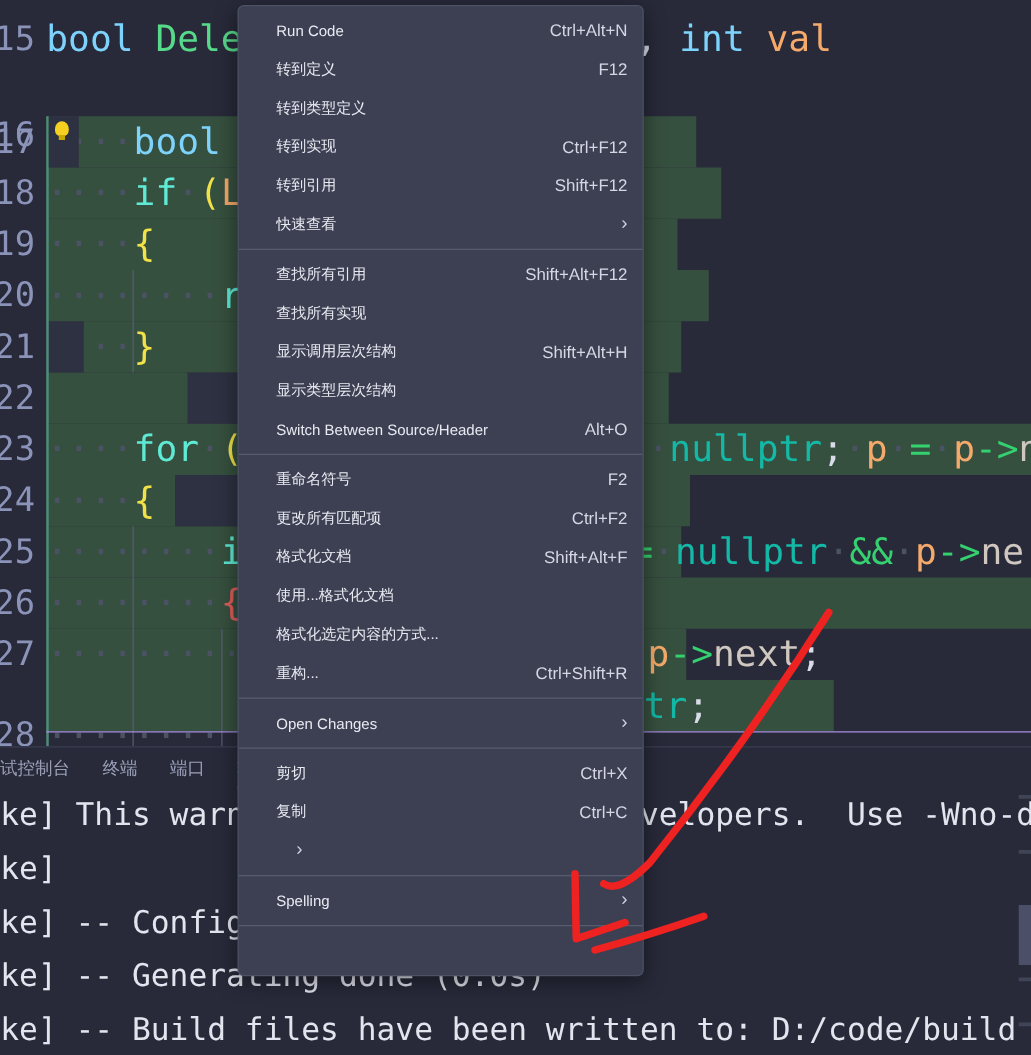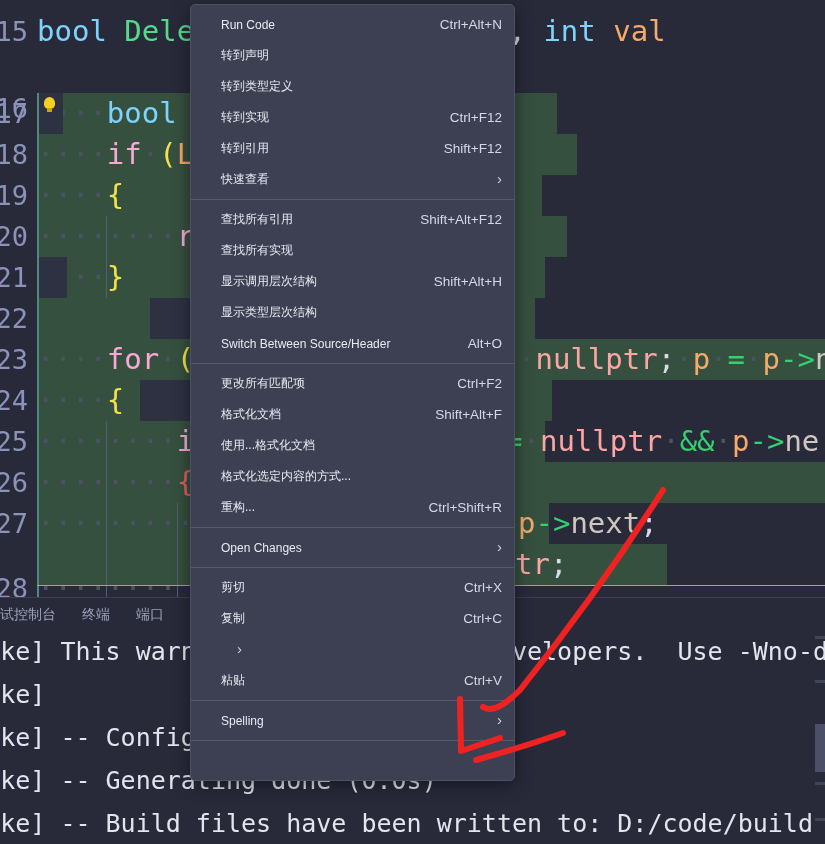--- a/index.html
+++ b/index.html
@@ -84,27 +84,27 @@
     width: 5px; height: 4px;
     background: #c8a800;
   }
   .bulb-bg {
     position: absolute;
     left: 39px; top: 93px; width: 24px; height: 41px;
     background: #2e3142;
     z-index: 5;
   }
   .dots { color: #4a5263; }
-  .tk-kw      { color: #f9a8d4; }
+  .tk-kw      { color: #5eead4; }
   .tk-type    { color: #7dd3fc; }
   .tk-fn      { color: #57d98a; }
   .tk-var     { color: #f5a96a; }
   .tk-op      { color: #35d06f; }
   .tk-punc    { color: #d8dbe8; }
-  .tk-lit     { color: #fca5a5; }
+  .tk-lit     { color: #14b8a6; }
   .tk-br1     { color: #f2e24a; }
   .tk-br2     { color: #e05d5d; }
   .tk-id      { color: #d0c8c0; }
   .indent-guide {
     position: absolute;
     width: 1px;
     background: #565d72;
     z-index: 2;
   }
   .cursor-line {
@@ -316,21 +316,22 @@
       <div class="ps-mark" style="top:186px;"></div>
     </div>
   </div>
 
   <div id="ctx-menu">
       <div class="mi">
         <span class="mi-label">Run Code</span>
         <span class="mi-key">Ctrl+Alt+N</span>
       </div>
       <div class="mi">
-        <span class="mi-label">转到声明</span>
+        <span class="mi-label">转到定义</span>
+        <span class="mi-key">F12</span>
       </div>
       <div class="mi">
         <span class="mi-label">转到类型定义</span>
       </div>
       <div class="mi">
         <span class="mi-label">转到实现</span>
         <span class="mi-key">Ctrl+F12</span>
       </div>
       <div class="mi">
         <span class="mi-label">转到引用</span>
@@ -354,20 +355,24 @@
       </div>
       <div class="mi">
         <span class="mi-label">显示类型层次结构</span>
       </div>
       <div class="mi">
         <span class="mi-label">Switch Between Source/Header</span>
         <span class="mi-key">Alt+O</span>
       </div>
       <div class="mi-sep"></div>
       <div class="mi">
+        <span class="mi-label">重命名符号</span>
+        <span class="mi-key">F2</span>
+      </div>
+      <div class="mi">
         <span class="mi-label">更改所有匹配项</span>
         <span class="mi-key">Ctrl+F2</span>
       </div>
       <div class="mi">
         <span class="mi-label">格式化文档</span>
         <span class="mi-key">Shift+Alt+F</span>
       </div>
       <div class="mi">
         <span class="mi-label">使用...格式化文档</span>
       </div>
@@ -387,24 +392,20 @@
       <div class="mi">
         <span class="mi-label">剪切</span>
         <span class="mi-key">Ctrl+X</span>
       </div>
       <div class="mi">
         <span class="mi-label">复制</span>
         <span class="mi-key">Ctrl+C</span>
       </div>
       <div class="mi">
         <span class="mi-sub">›</span>
-      </div>
-      <div class="mi">
-        <span class="mi-label">粘贴</span>
-        <span class="mi-key">Ctrl+V</span>
       </div>
       <div class="mi-sep"></div>
       <div class="mi">
         <span class="mi-label">Spelling</span>
         <span class="mi-sub">›</span>
       </div>
       <div class="mi-sep"></div>
       <div class="mi"></div>
     </div>
 

